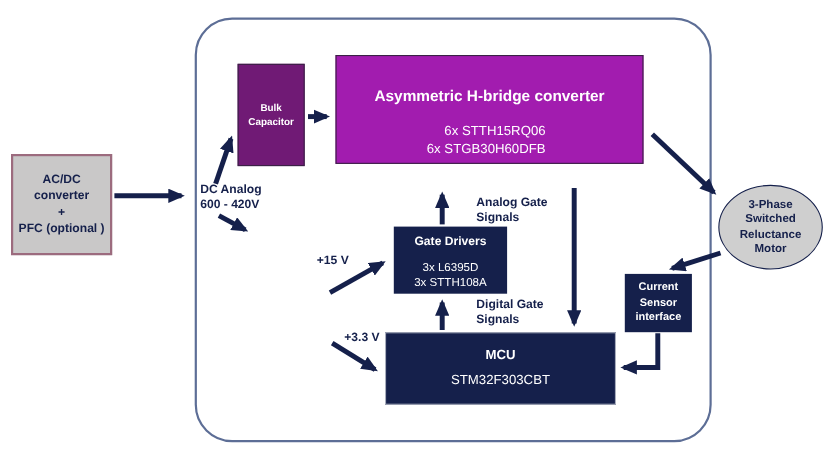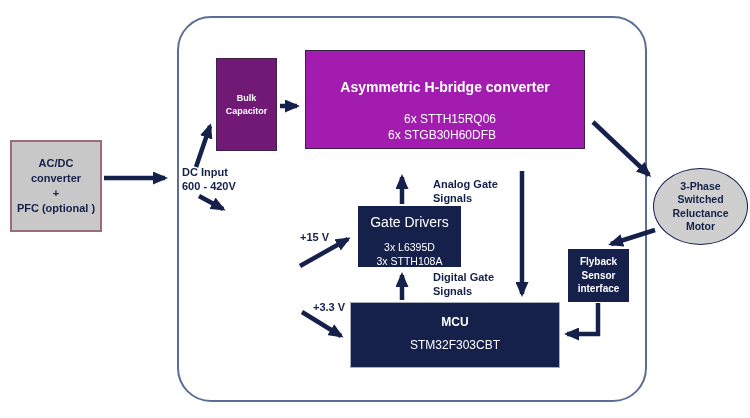--- a/index.html
+++ b/index.html
@@ -49,21 +49,21 @@
     background:#95C83E; border:1px solid #3F5D20;
     color:#ffffff; font-size:10.5px; line-height:1.35; font-weight:normal;
     justify-content:flex-start; padding-top:33px;
   }
   .aux-parts { margin-top:15px; }
   .gatedrivers {
     left:358px; top:206px; width:103px; height:61px;
     background:#15204B; color:#ffffff; font-size:10.5px; line-height:1.35;
     justify-content:flex-start; padding-top:7px;
   }
-  .gd-title { font-weight:normal; font-size:14px; }
+  .gd-title { font-weight:bold; font-size:11px; }
   .gd-parts { margin-top:8px; }
   .mcu {
     left:350px; top:302px; width:210px; height:66px;
     background:#15204B; border:1px solid #A9AEBD;
     color:#ffffff; font-size:12px; justify-content:flex-start; padding-top:12px;
   }
   .mcu-title { font-weight:bold; font-size:12px; }
   .mcu-part { margin-top:9px; }
   .possensor {
     left:568px; top:249px; width:61px; height:53px;
@@ -72,21 +72,21 @@
   .motor {
     left:653px; top:168px; width:95px; height:77px;
     background:#CFCFCF; border:1.5px solid #15204B; border-radius:50%;
     color:#15204B; font-weight:bold; font-size:10.5px; line-height:1.25; z-index:2;
   }
   .lbl {
     position:absolute; z-index:4; color:#15204B; font-weight:bold;
     font-size:11px; line-height:1.3; white-space:nowrap;
   }
   .lbl-dcinput  { left:182px; top:165px; }
-  .lbl-v15      { left:300px; top:230px; }
+  .lbl-v15      { left:288px; top:230px; }
   .lbl-v33      { left:313px; top:300px; }
   .lbl-analog   { left:433px; top:177px; }
   .lbl-digital  { left:433px; top:270px; }
   svg.arrows { position:absolute; left:0; top:0; z-index:5; pointer-events:none; }
 </style>
 </head>
 <body>
 
 <div class="canvas">
 
@@ -121,34 +121,34 @@
       <div>3x STTH108A</div>
     </div>
   </div>
 
   <div class="box mcu">
     <div class="mcu-title">MCU</div>
     <div class="mcu-part">STM32F303CBT</div>
   </div>
 
   <div class="box possensor">
-    <div>Flyback</div>
+    <div>Current</div>
     <div>Sensor</div>
     <div>interface</div>
   </div>
 
   <div class="box motor">
     <div>3-Phase</div>
     <div>Switched</div>
     <div>Reluctance</div>
     <div>Motor</div>
   </div>
 
   <div class="lbl lbl-dcinput">
-    <div>DC Input</div>
+    <div>DC Analog</div>
     <div>600 - 420V</div>
   </div>
   <div class="lbl lbl-v15">+15 V</div>
   <div class="lbl lbl-v33">+3.3 V</div>
   <div class="lbl lbl-analog">
     <div>Analog Gate</div>
     <div>Signals</div>
   </div>
   <div class="lbl lbl-digital">
     <div>Digital Gate</div>

